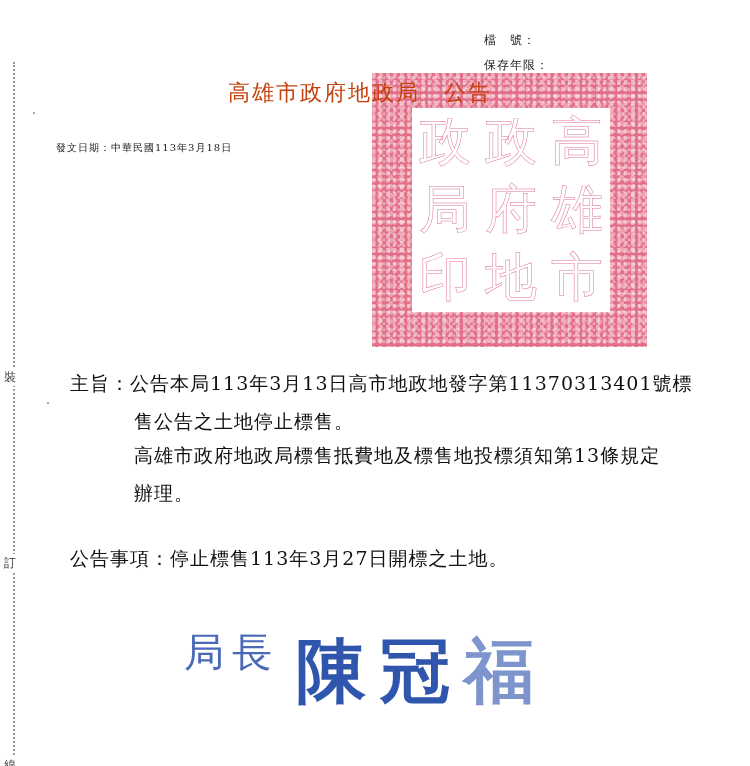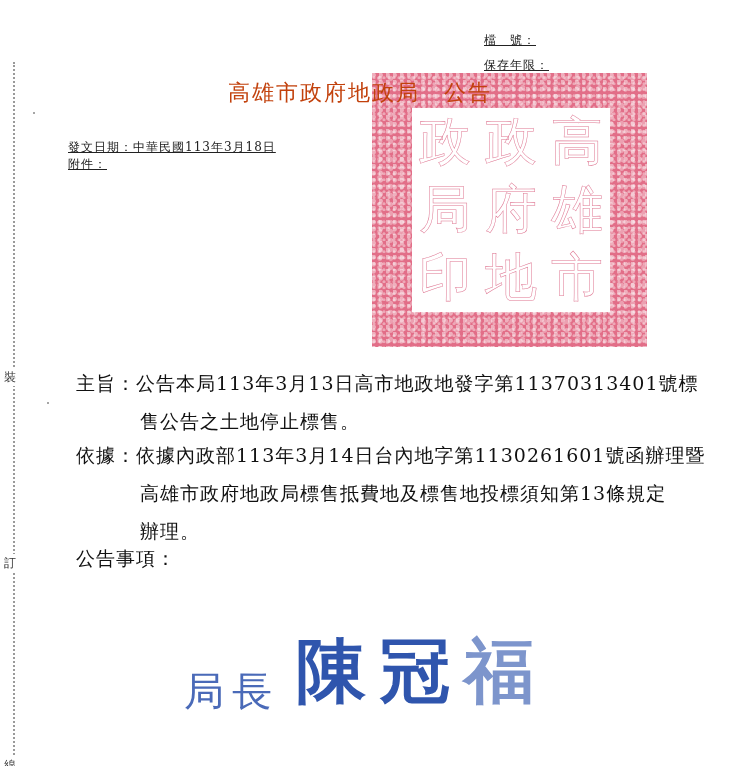--- a/index.html
+++ b/index.html
@@ -11,21 +11,20 @@
     position: absolute; left: 13px; top: 62px; width: 0; height: 704px;
     border-left: 2px dotted #9a9a9a;
   }
   .binding-char {
     position: absolute; left: 4px; font-size: 12px; background: #fff; color: #333;
     line-height: 14px; padding: 2px 0;
   }
   .file-meta {
     position: absolute; left: 484px; top: 28px; font-size: 12px; line-height: 25px; color: #222;
     letter-spacing: 1px;
-    text-decoration: underline;
   }
   .file-meta .row { display: flex; }
 
   .stamp {
     position: absolute; left: 372px; top: 73px; width: 275px; height: 274px;
     background: #dc4f6e; opacity: 0.82;
     background-image:
       radial-gradient(circle at 20% 30%, rgba(255,255,255,0.45) 0 2px, transparent 3px),
       radial-gradient(circle at 70% 60%, rgba(255,255,255,0.35) 0 2px, transparent 3px),
       radial-gradient(circle at 40% 80%, rgba(255,255,255,0.4) 0 1px, transparent 2px);
@@ -42,31 +41,31 @@
     color: #d8587a; font-size: 52px; line-height: 66px; text-align: center;
     font-family: "DejaVu Serif", serif; font-weight: 300; direction: ltr;
     -webkit-text-stroke: 0.5px #d8587a; color: transparent;
   }
 
   .doc-title {
     position: absolute; left: 228px; top: 78px; font-size: 22px; letter-spacing: 2px;
     color: #c2410c; white-space: pre;
   }
   .issue-info {
-    position: absolute; left: 68px; top: 139px; font-size: 12px; line-height: 17px; color: #222; text-decoration: underline;
+    position: absolute; left: 56px; top: 139px; font-size: 10px; line-height: 17px; color: #222;
   }
   .issue-info .row { white-space: nowrap; letter-spacing: 1px; }
 
-  .body-section { position: absolute; left: 76px; font-size: 19px; color: #111; letter-spacing: 1px; }
+  .body-section { position: absolute; left: 70px; font-size: 19px; color: #111; letter-spacing: 1px; }
   .body-section .row { display: flex; line-height: 38px; white-space: nowrap; }
   .body-section .label { display: inline-block; }
   .body-section .indent { padding-left: 64px; }
 
   .signature {
-    position: absolute; left: 184px; top: 625px; display: flex; align-items: flex-end;
+    position: absolute; left: 184px; top: 625px; display: flex; align-items: flex-start;
     color: #3b5fb0; font-family: "DejaVu Serif", serif;
   }
   .sig-title { font-size: 40px; letter-spacing: 8px; margin-right: 16px; color: #4a6ab8; }
   .sig-name { font-size: 70px; font-weight: bold; letter-spacing: 14px; color: #2f55ad; }
   .sig-name .last { color: #7d95cc; }
   .speck { position: absolute; width: 2px; height: 2px; background: #888; border-radius: 1px; }
 </style>
 </head>
 <body>
 
@@ -101,51 +100,45 @@
     <span class="stamp-char">印</span>
   </div>
 </div>
 
 <div class="doc-title">高雄市政府地政局　公告</div>
 
 <div class="issue-info">
   <div class="row">
     <span>發文日期：</span><span>中華民國113年3月18日</span>
   </div>
-  <div class="row">
-    <span>附件：</span><span></span>
-  </div>
 </div>
 
 <div class="body-section" style="top:364px">
   <div class="row">
     <span class="label">主旨：</span>
     <span>公告本局113年3月13日高市地政地發字第11370313401號標</span>
   </div>
   <div class="row indent">
     <span>售公告之土地停止標售。</span>
   </div>
 </div>
 
 <div class="body-section" style="top:436px">
-  <div class="row">
-    <span class="label">依據：</span>
-    <span>依據內政部113年3月14日台內地字第1130261601號函辦理暨</span>
-  </div>
   <div class="row indent">
     <span>高雄市政府地政局標售抵費地及標售地投標須知第13條規定</span>
   </div>
   <div class="row indent">
     <span>辦理。</span>
   </div>
 </div>
 
 <div class="body-section" style="top:539px">
   <div class="row">
     <span class="label">公告事項：</span>
+    <span>停止標售113年3月27日開標之土地。</span>
   </div>
 </div>
 
 <div class="signature">
   <span class="sig-title">局長</span>
   <span class="sig-name">
     <span>陳</span><span>冠</span><span class="last">福</span>
   </span>
 </div>
 

